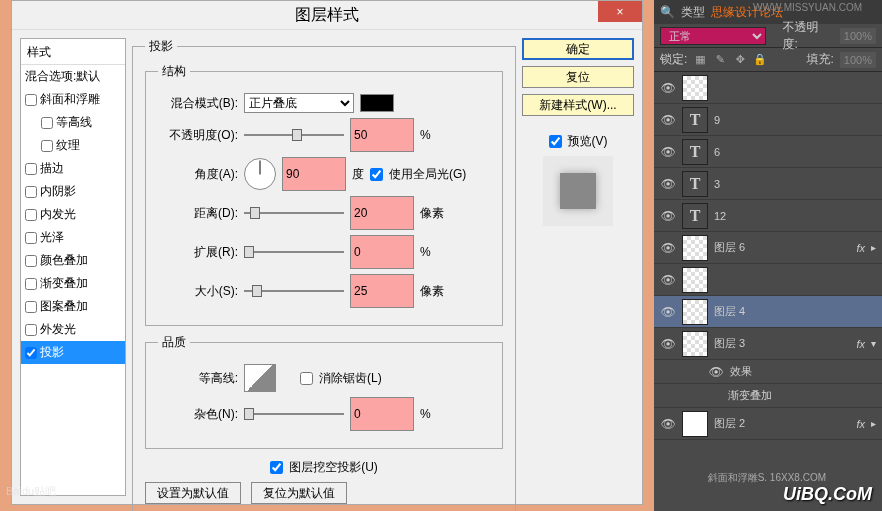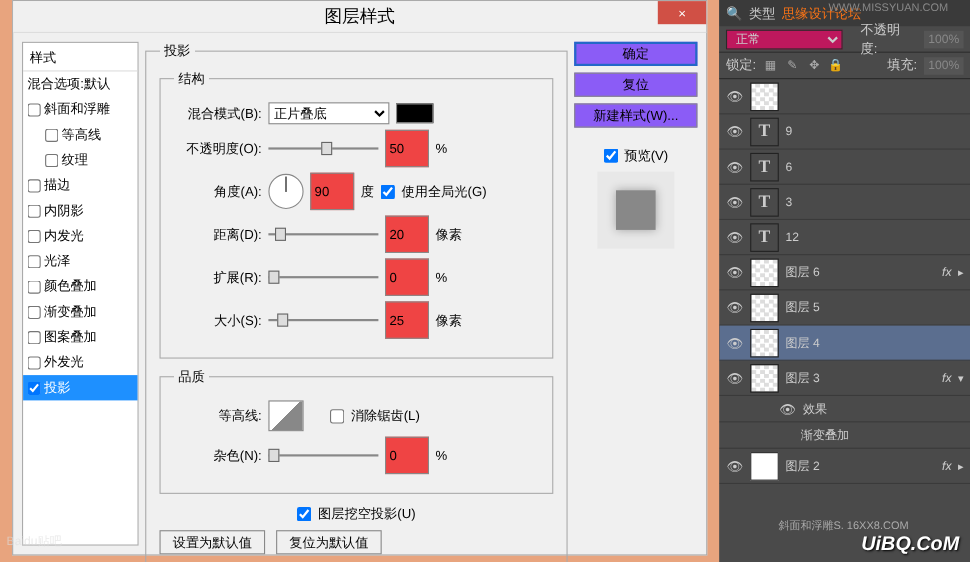--- a/index.html
+++ b/index.html
@@ -20,32 +20,32 @@
 .styles-item input[type=checkbox] { width: 12px; height: 12px; }
 .styles-item.sub { padding-left: 20px; }
 
 .center-col { flex: 1; display: flex; flex-direction: column; gap: 8px; }
 fieldset { border: 1px solid #aaa; padding: 8px 12px 12px; }
 legend { padding: 0 4px; }
 .row { display: flex; align-items: center; margin: 5px 0; gap: 6px; }
 .label { width: 80px; text-align: right; }
 select { width: 110px; height: 20px; border: 1px solid #888; background: #fff; }
 .color-swatch { width: 34px; height: 18px; background: #000; border: 1px solid #888; }
-.num-input { width: 40px; height: 18px; border: 1px solid #888; text-align: left; padding: 16px 3px; background: #ef4444; }
+.num-input { width: 64px; height: 18px; border: 1px solid #888; text-align: left; padding: 16px 3px; background: #fca5a5; }
 .slider { width: 100px; height: 18px; position: relative; }
 .slider-track { position: absolute; top: 8px; left: 0; right: 0; height: 2px; background: #888; }
 .slider-thumb { position: absolute; top: 3px; width: 10px; height: 12px; background: #ddd; border: 1px solid #666; }
 .angle-dial { width: 32px; height: 32px; border: 1px solid #888; border-radius: 50%; background: #fff; position: relative; }
 .angle-line { position: absolute; left: 50%; top: 50%; width: 14px; height: 1px; background: #000; transform-origin: left; transform: rotate(-90deg); }
 .contour-box { width: 32px; height: 28px; border: 1px solid #888; background: linear-gradient(135deg, #fff 50%, #888 50%); }
 .btn-row { display: flex; gap: 10px; justify-content: flex-start; margin-top: 6px; }
 .ps-btn { width: 96px; height: 22px; border: 1px solid #888; background: #f0f0f0; display: flex; align-items: center; justify-content: center; }
 
 .right-col { width: 112px; display: flex; flex-direction: column; gap: 6px; }
-.right-btn { height: 22px; border: 1px solid #888; background: #8b5cf6; display: flex; align-items: center; justify-content: center; }
+.right-btn { height: 22px; border: 1px solid #888; background: #fef9c3; display: flex; align-items: center; justify-content: center; }
 .right-btn.primary { border: 2px solid #2468c8; }
 .preview-box { margin-top: 6px; }
 .preview-canvas { width: 70px; height: 70px; margin: 6px auto; background: #e8e8e8; display: flex; align-items: center; justify-content: center; }
 .preview-shadow { width: 36px; height: 36px; background: #888; box-shadow: 0 0 8px rgba(0,0,0,0.3); }
 
 
 .layers-panel { position: absolute; left: 654px; top: 0; width: 228px; height: 511px; background: #4a4a4a; color: #ccc; }
 .panel-toolbar { height: 24px; background: #3a3a3a; display: flex; align-items: center; padding: 0 6px; gap: 6px; font-size: 11px; }
 .panel-select { background: #be185d; color: #ccc; border: 1px solid #2a2a2a; height: 18px; padding: 0 4px; font-size: 11px; }
 .panel-toolbar2 { height: 24px; background: #4a4a4a; display: flex; align-items: center; padding: 0 6px; gap: 8px; font-size: 11px; border-bottom: 1px solid #2a2a2a; }
@@ -303,21 +303,20 @@
     <div class="layer-row">
         <span class="vis-eye">👁</span>
         <div class="layer-thumb"></div>
         <span class="layer-name">图层 6</span>
         <span class="fx-label">fx</span>
         <span class="chev">▸</span>
       </div>
     <div class="layer-row">
         <span class="vis-eye">👁</span>
         <div class="layer-thumb"></div>
-        <span class="layer-name">图层 5</span>
       </div>
     <div class="layer-row selected">
         <span class="vis-eye">👁</span>
         <div class="layer-thumb"></div>
         <span class="layer-name">图层 4</span>
       </div>
     <div class="layer-row">
         <span class="vis-eye">👁</span>
         <div class="layer-thumb"></div>
         <span class="layer-name">图层 3</span>

